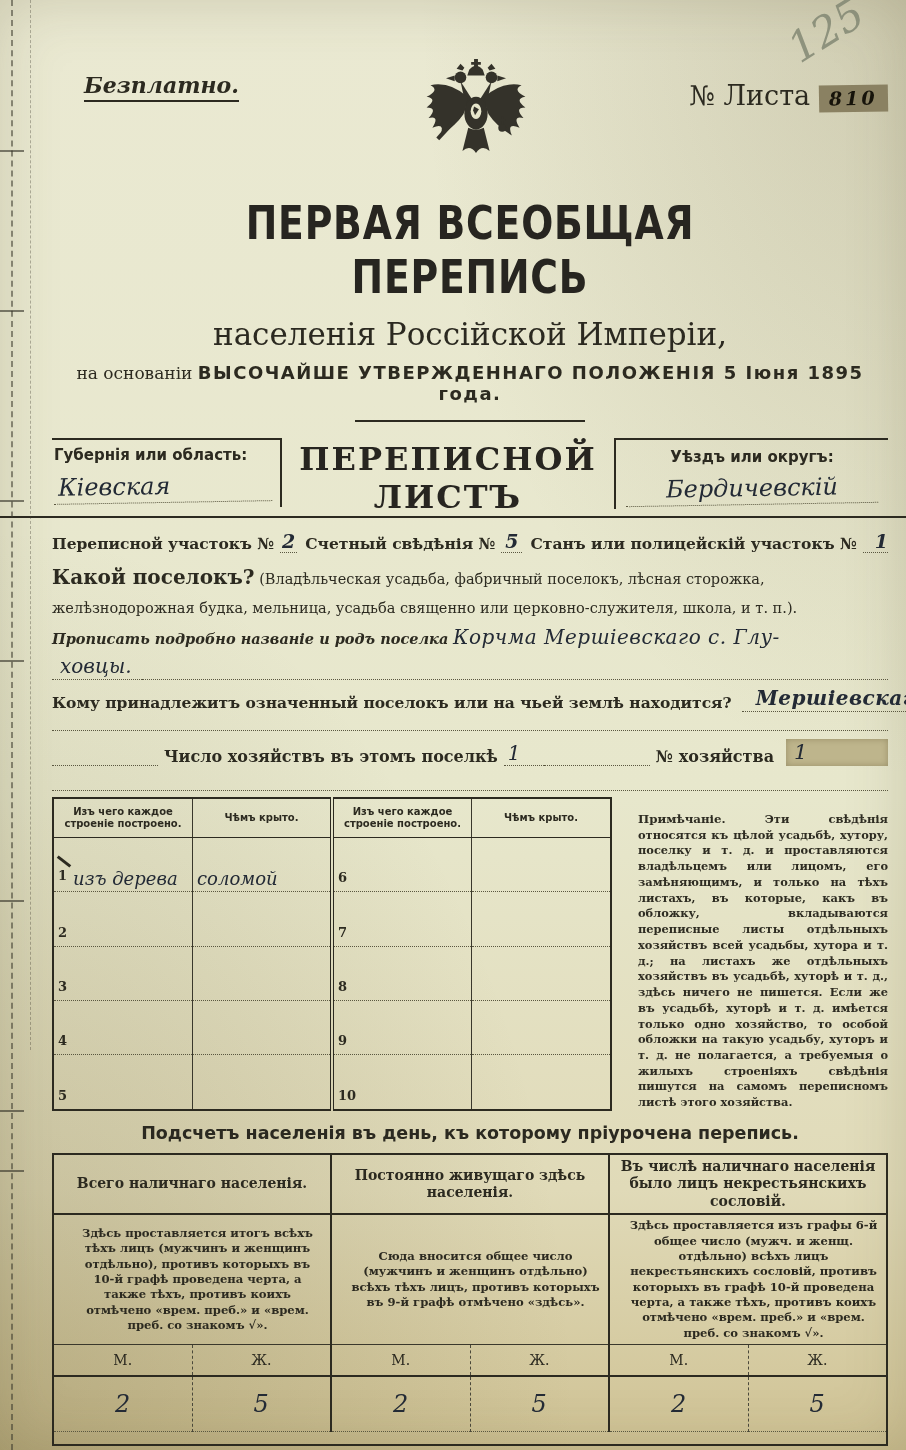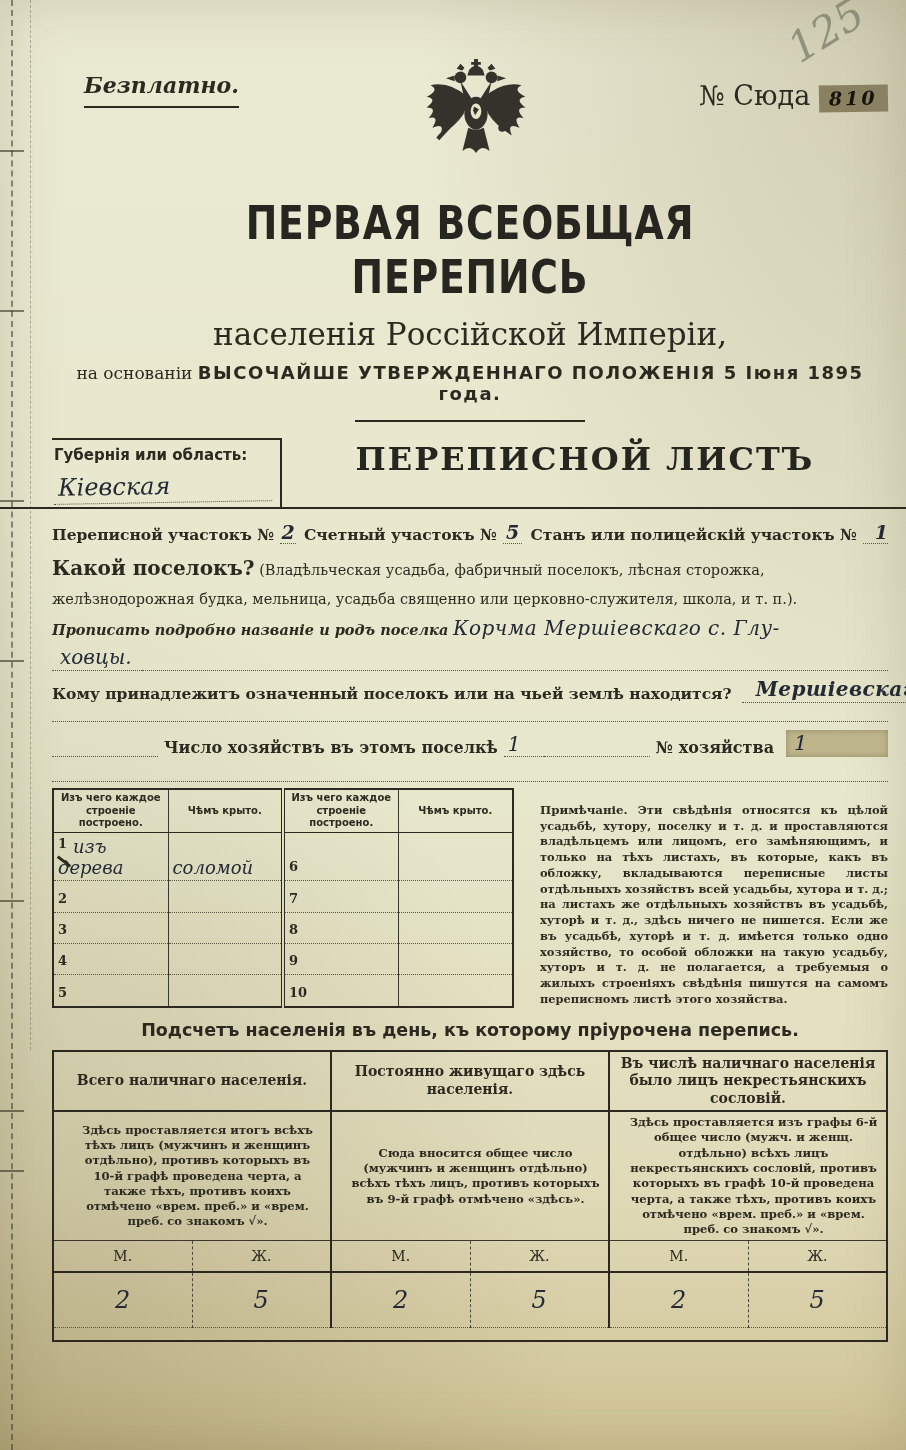--- a/index.html
+++ b/index.html
@@ -17,21 +17,21 @@
   .fill-dots{flex:1;border-bottom:1px dotted #5a5740;height:16px;min-width:20px;}
   
   .mline1{position:absolute;left:11px;top:0;height:1450px;border-left:2px dashed rgba(60,58,45,.55);}
   .mline2{position:absolute;left:30px;top:0;height:1050px;border-left:1px dashed rgba(60,58,45,.35);}
   .mtick{position:absolute;left:0;width:24px;border-top:2px solid rgba(50,48,38,.6);}
   .stray{position:absolute;left:56px;top:860px;width:16px;border-top:3px solid #2c2a20;transform:rotate(38deg);}
   .pencil-note{position:absolute;right:40px;top:6px;font-size:42px;color:#7e8470;opacity:.8;transform:rotate(-32deg);}
   
   .header{display:flex;align-items:flex-start;padding-top:58px;}
   .free{width:250px;padding-top:14px;padding-left:32px;}
-  .free-label{font-style:italic;font-weight:bold;font-size:22px;border-bottom:2px solid #2c2a20;padding-bottom:8px;}
+  .free-label{font-style:italic;font-weight:bold;font-size:22px;border-bottom:2px solid #2c2a20;padding-bottom:2px;}
   .eagle{flex:1;text-align:center;}
   .sheetno{width:270px;padding-top:22px;text-align:right;white-space:nowrap;}
   .sheetno-label{font-size:27px;font-family:"DejaVu Serif",serif;}
   .sheetno-patch{display:inline-block;background:#8a8162;color:#16130a;font-weight:bold;font-size:19px;letter-spacing:3px;padding:2px 10px 3px;transform:rotate(-1deg);margin-left:4px;}
   .title{margin-top:10px;text-align:center;}
   .title-inner{display:inline-block;font-family:"DejaVu Sans",sans-serif;font-weight:bold;font-size:46px;letter-spacing:1px;transform:scaleX(.82);transform-origin:center;color:#272520;}
   .subtitle{margin-top:12px;text-align:center;font-size:31px;color:#2b2920;}
   .basis{margin-top:10px;text-align:center;font-size:17px;}
   .basis .caps{font-family:"DejaVu Sans",sans-serif;font-weight:bold;font-size:18px;letter-spacing:1.5px;}
   .divider{margin:16px auto 0;width:230px;border-top:2.5px solid #2c2a20;}
@@ -62,21 +62,21 @@
   .owner .sval{margin-left:10px;border-bottom:1px dotted #5a5740;padding:0 14px 1px;}
   .blank-dotline{margin-top:14px;border-bottom:1px dotted #5a5740;height:4px;}
   .households{display:flex;align-items:flex-end;margin-top:8px;font-size:16px;white-space:nowrap;}
   .hlabel{font-weight:bold;margin:0 6px;}
   .hval{font-size:20px;border-bottom:1px dotted #5a5740;width:36px;text-align:left;padding-left:4px;}
   .patch{display:inline-block;background:#beb58c;min-width:86px;text-align:left;padding:1px 8px 2px;font-size:21px;margin-left:6px;box-shadow:inset 0 0 6px rgba(80,70,35,.35);}
   .skolko{display:flex;align-items:flex-end;margin-top:8px;}
   .skolko-text{font-weight:bold;font-style:italic;font-size:21px;letter-spacing:1px;margin-right:10px;}
   
   .brow{display:flex;margin-top:6px;gap:26px;}
-  .btable{border-collapse:collapse;width:462px;table-layout:fixed;}
+  .btable{border-collapse:collapse;width:560px;table-layout:fixed;}
   .btable th,.btable td{border:1px solid #3a382c;padding:2px 4px;vertical-align:bottom;}
   .btable{border:2px solid #2c2a20;}
   .btable th{font-family:"DejaVu Sans",sans-serif;font-weight:bold;font-size:10px;text-align:center;vertical-align:middle;line-height:1.25;height:34px;border-bottom:1.5px solid #2c2a20;}
   .btable td{height:25px;border-top:none;border-bottom:1px dotted #5a5740;font-size:16px;}
   .btable tr:last-child td{border-bottom:none;}
   .btable .dbl{border-left:4px double #2c2a20;}
   .rno{font-size:13px;font-weight:bold;vertical-align:top;margin-right:6px;font-style:normal;color:#2c2a20;}
   .bval{font-size:18px;}
   .bnote{flex:1;font-size:11.4px;font-weight:bold;line-height:1.38;text-align:justify;padding-top:14px;color:#2e2c22;}
   .bnote b{font-size:11.8px;}
@@ -132,21 +132,21 @@
           <path d="M57 72 Q65 76 73 72 L79 96 Q71 89 65 98 Q59 89 51 96 Z"></path>
           <path d="M91 60 h2 v8 h-2 z M89 63 h6 v2 h-6 z"></path>
           <circle cx="92" cy="72" r="4"></circle>
           <path d="M38 66 l-14 16 3 3 14 -15 z"></path>
         </g>
         <ellipse cx="65" cy="55" rx="5.5" ry="8" fill="#e7e6cb"></ellipse>
         <path d="M63 50 l5 3 -4 6 -2 -5 z" fill="#34322a"></path>
       </svg>
     </div>
     <div class="sheetno">
-      <span class="sheetno-label">№ Сюда</span>
+      <span class="sheetno-label">№ Листа</span>
       <span class="sheetno-patch hw">810</span>
     </div>
   </div>
 
   <div class="title">
     <span class="title-inner">ПЕРВАЯ ВСЕОБЩАЯ ПЕРЕПИСЬ</span>
   </div>
   <div class="subtitle">населенія Россійской Имперіи,</div>
   <div class="basis">
     <span>на основаніи</span>
@@ -155,26 +155,30 @@
   <div class="divider"></div>
 
   <div class="band">
     <div class="band-left">
       <div class="band-label">Губернія или область:</div>
       <div class="hw band-hw">Кіевская</div>
     </div>
     <div class="band-center">
       <div class="band-title1">ПЕРЕПИСНОЙ ЛИСТЪ</div>
     </div>
+    <div class="band-right">
+      <div class="band-label">Уѣздъ или округъ:</div>
+      <div class="hw band-hw">Бердичевскій</div>
+    </div>
   </div>
 
   <div class="precinct">
     <span class="plabel">Переписной участокъ №</span>
     <span class="hw pval w70">2</span>
-    <span class="plabel">Счетный участокъ №</span>
+    <span class="plabel">Счетный свѣдѣнія №</span>
     <span class="hw pval w80">5</span>
     <span class="plabel">Станъ или полицейскій участокъ №</span>
     <span class="hw pval w150">1</span>
   </div>
 
   <div class="settle">
     <span class="q">Какой поселокъ?</span>
     <span>(Владѣльческая усадьба, фабричный поселокъ, лѣсная сторожка, желѣзнодорожная будка, мельница, усадьба священно или церковно-служителя, школа, и т. п.).</span>
     <span class="instr">Прописать подробно названіе и родъ поселка</span>
     <span class="hw sval">Корчма Мершіевскаго с. Глу-</span>

